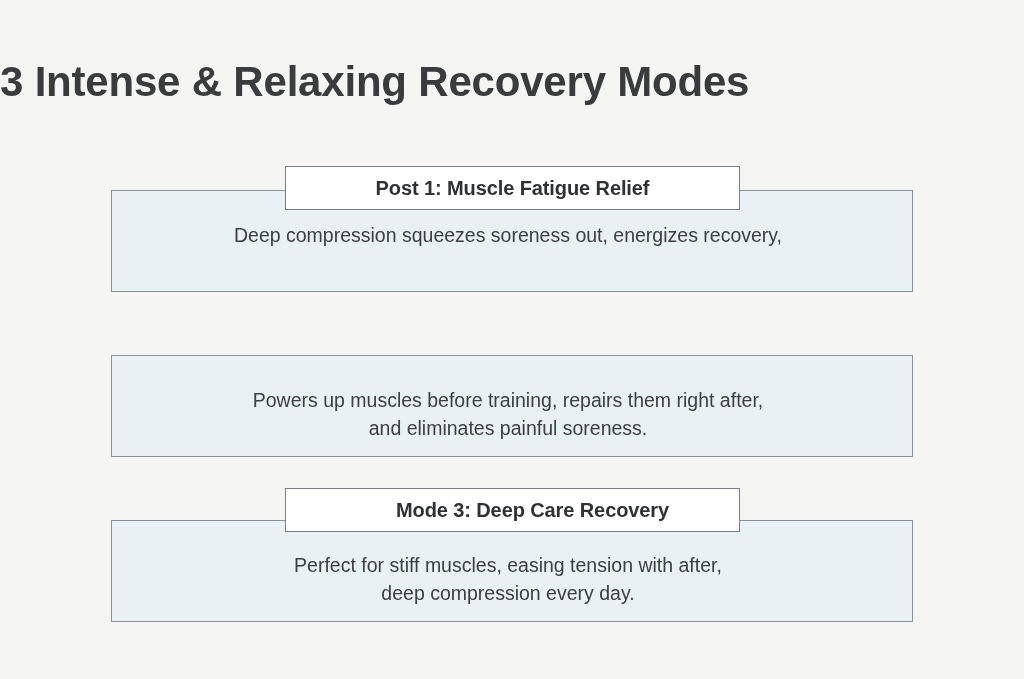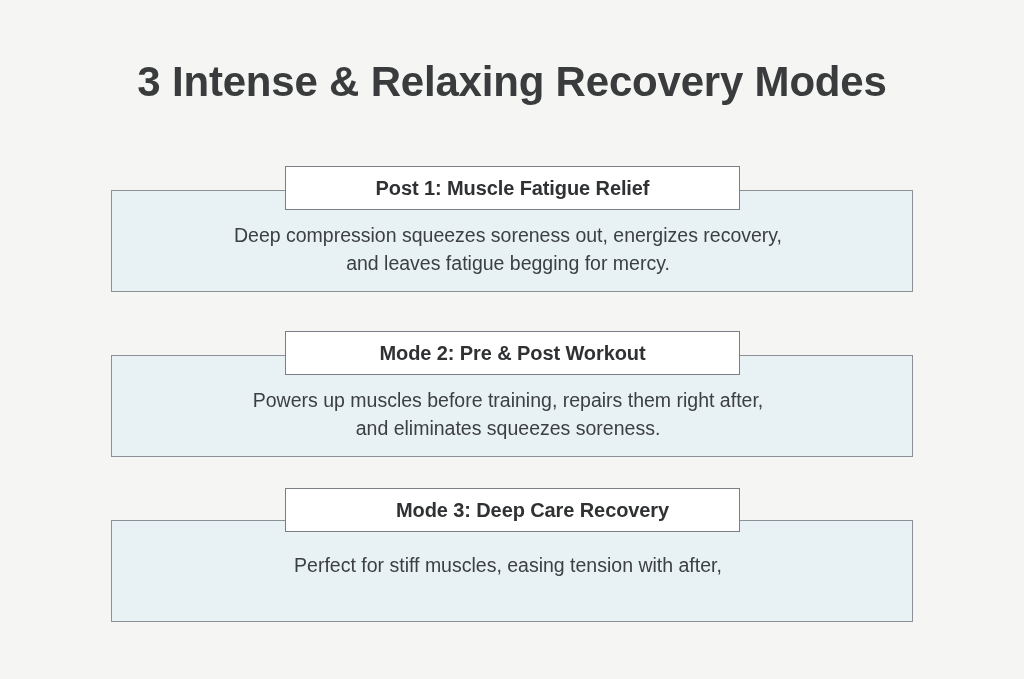--- a/index.html
+++ b/index.html
@@ -19,21 +19,21 @@
     width: 1024px;
     height: 679px;
     background: #f5f5f4;
   }
 
   .page-title {
     position: absolute;
     left: 0;
     top: 58px;
     width: 1024px;
-    text-align: center;
+    text-align: left;
     font-size: 42px;
     font-weight: bold;
     color: #3a3b3d;
     letter-spacing: -0.2px;
     line-height: 1.15;
   }
 
   .card {
     position: absolute;
     left: 111px;
@@ -92,39 +92,36 @@
 </head>
 <body>
 
 <div class="page">
 
   <div class="page-title">3 Intense &amp; Relaxing Recovery Modes</div>
 
   <div class="card card-1">
     <div class="card-body">
       <span class="line">Deep compression squeezes soreness out, energizes recovery,</span>
-      <span class="line">and leaves fatigue begging for mercy.</span>
     </div>
   </div>
   <div class="card-title-box title-1">
     <span class="card-title-text">Post 1: Muscle Fatigue Relief</span>
   </div>
 
   <div class="card card-2">
     <div class="card-body">
       <span class="line">Powers up muscles before training, repairs them right after,</span>
-      <span class="line">and eliminates squeezes soreness.</span>
+      <span class="line">and eliminates painful soreness.</span>
     </div>
-  </div>
-  <div class="card-title-box title-2">
-    <span class="card-title-text">Mode 2: Pre &amp; Post Workout</span>
   </div>
 
   <div class="card card-3">
     <div class="card-body">
       <span class="line">Perfect for stiff muscles, easing tension with after,</span>
+      <span class="line">deep compression every day.</span>
     </div>
   </div>
   <div class="card-title-box title-3">
     <span class="card-title-text">Mode 3: Deep Care Recovery</span>
   </div>
 
 </div>
 
 </body></html>

